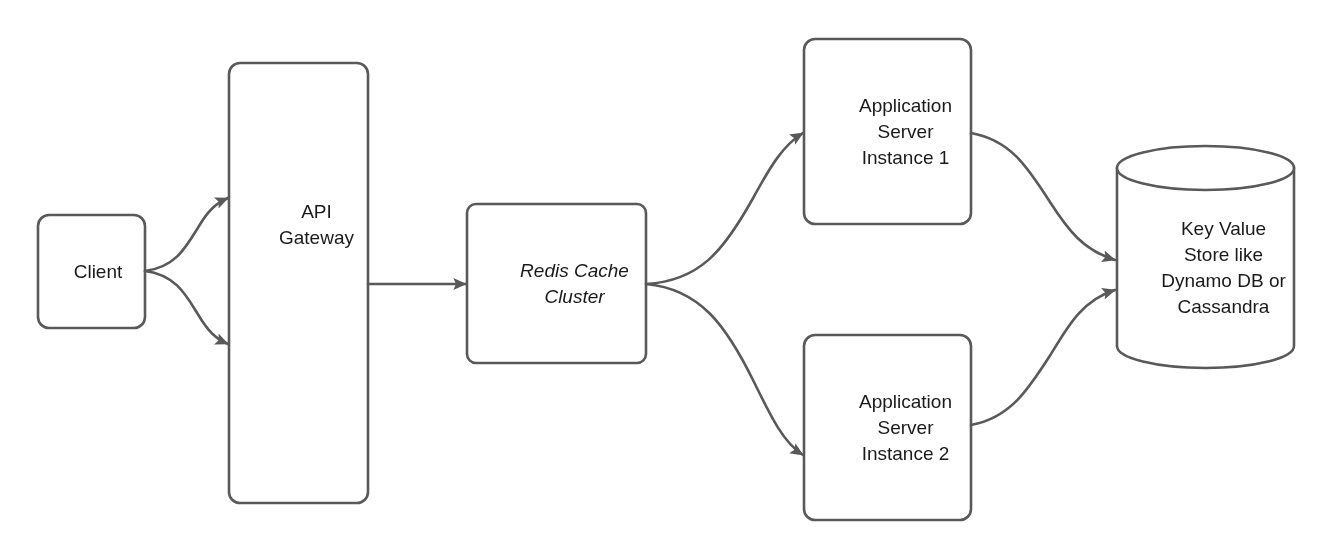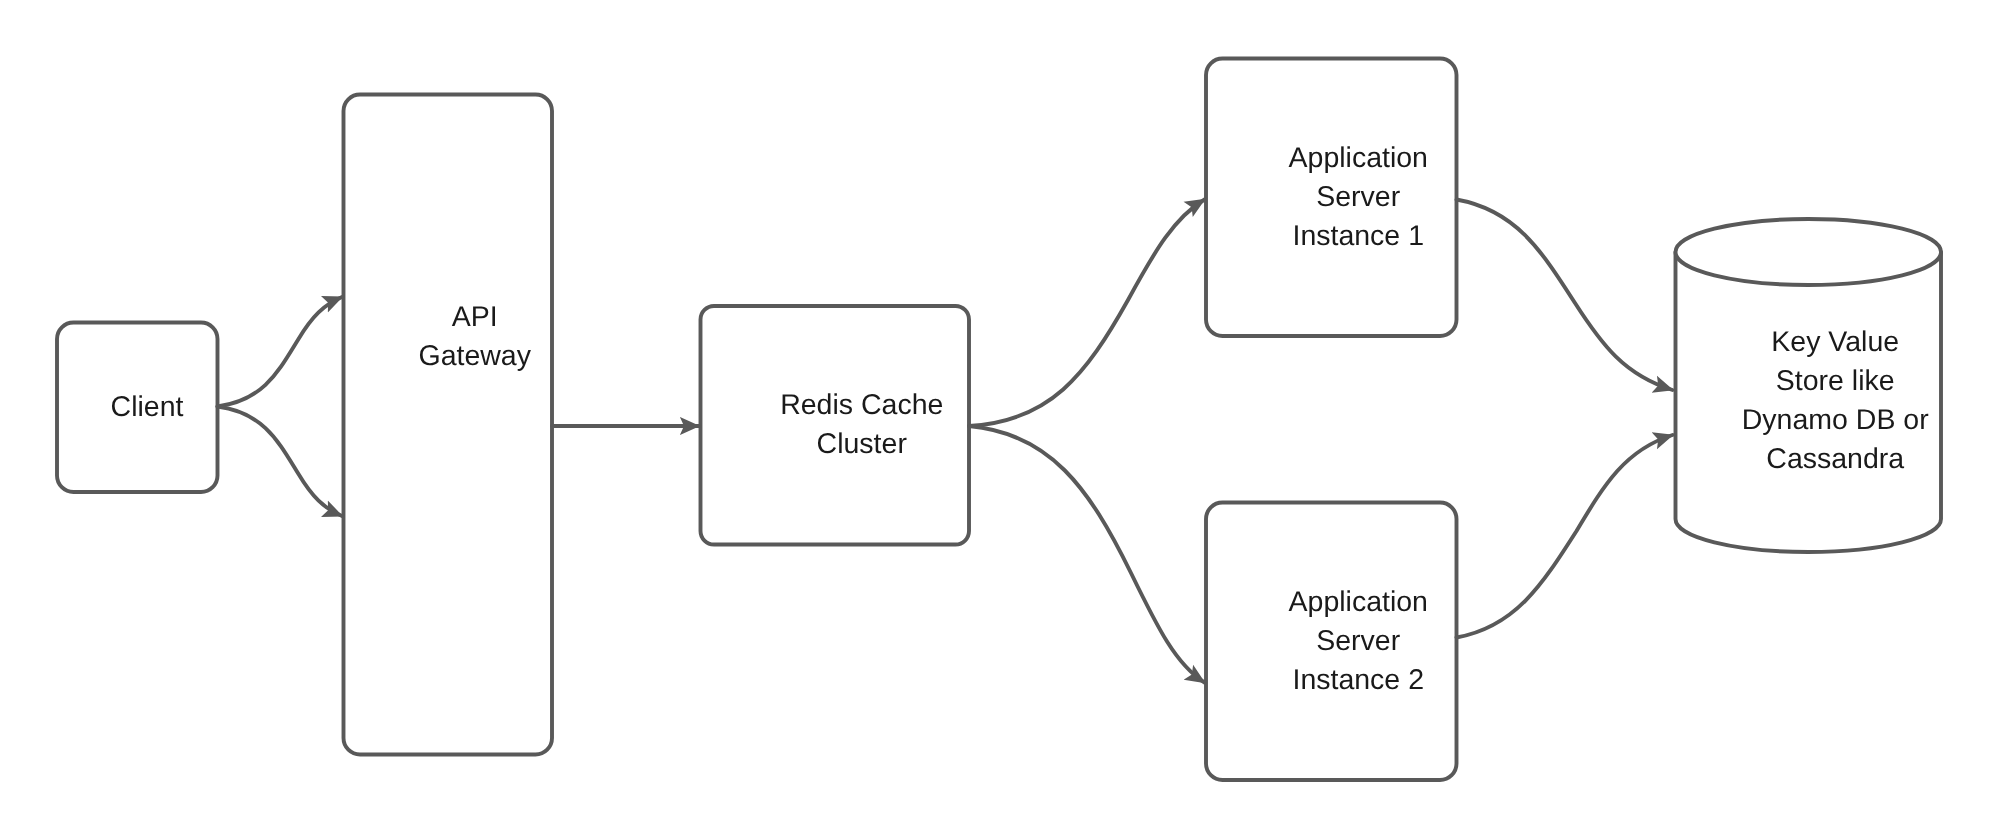--- a/index.html
+++ b/index.html
@@ -86,21 +86,21 @@
       <path d="M 971 425 C 1010 418 1028 390 1051 354 C 1069 324 1083 300 1115 290" marker-end="url(#arrowhead)"></path>
 
     </g>
   </svg>
 
   <div class="node-label" style="left:38px; top:215px; width:84px; height:113px;">Client</div>
 
   <div class="node-label" style="left:229px; top:63px; width:139px; height:324px;">API
 Gateway</div>
 
-  <div class="node-label" style="left:467px; top:204px; width:179px; height:159px;">Redis Cache
+  <div class="node-label" style="left:467px; top:204px; width:179px; height:159px;font-style:italic;">Redis Cache
 Cluster</div>
 
   <div class="node-label" style="left:804px; top:39px; width:167px; height:185px;">Application
 Server
 Instance 1</div>
 
   <div class="node-label" style="left:804px; top:335px; width:167px; height:185px;">Application
 Server
 Instance 2</div>
 

